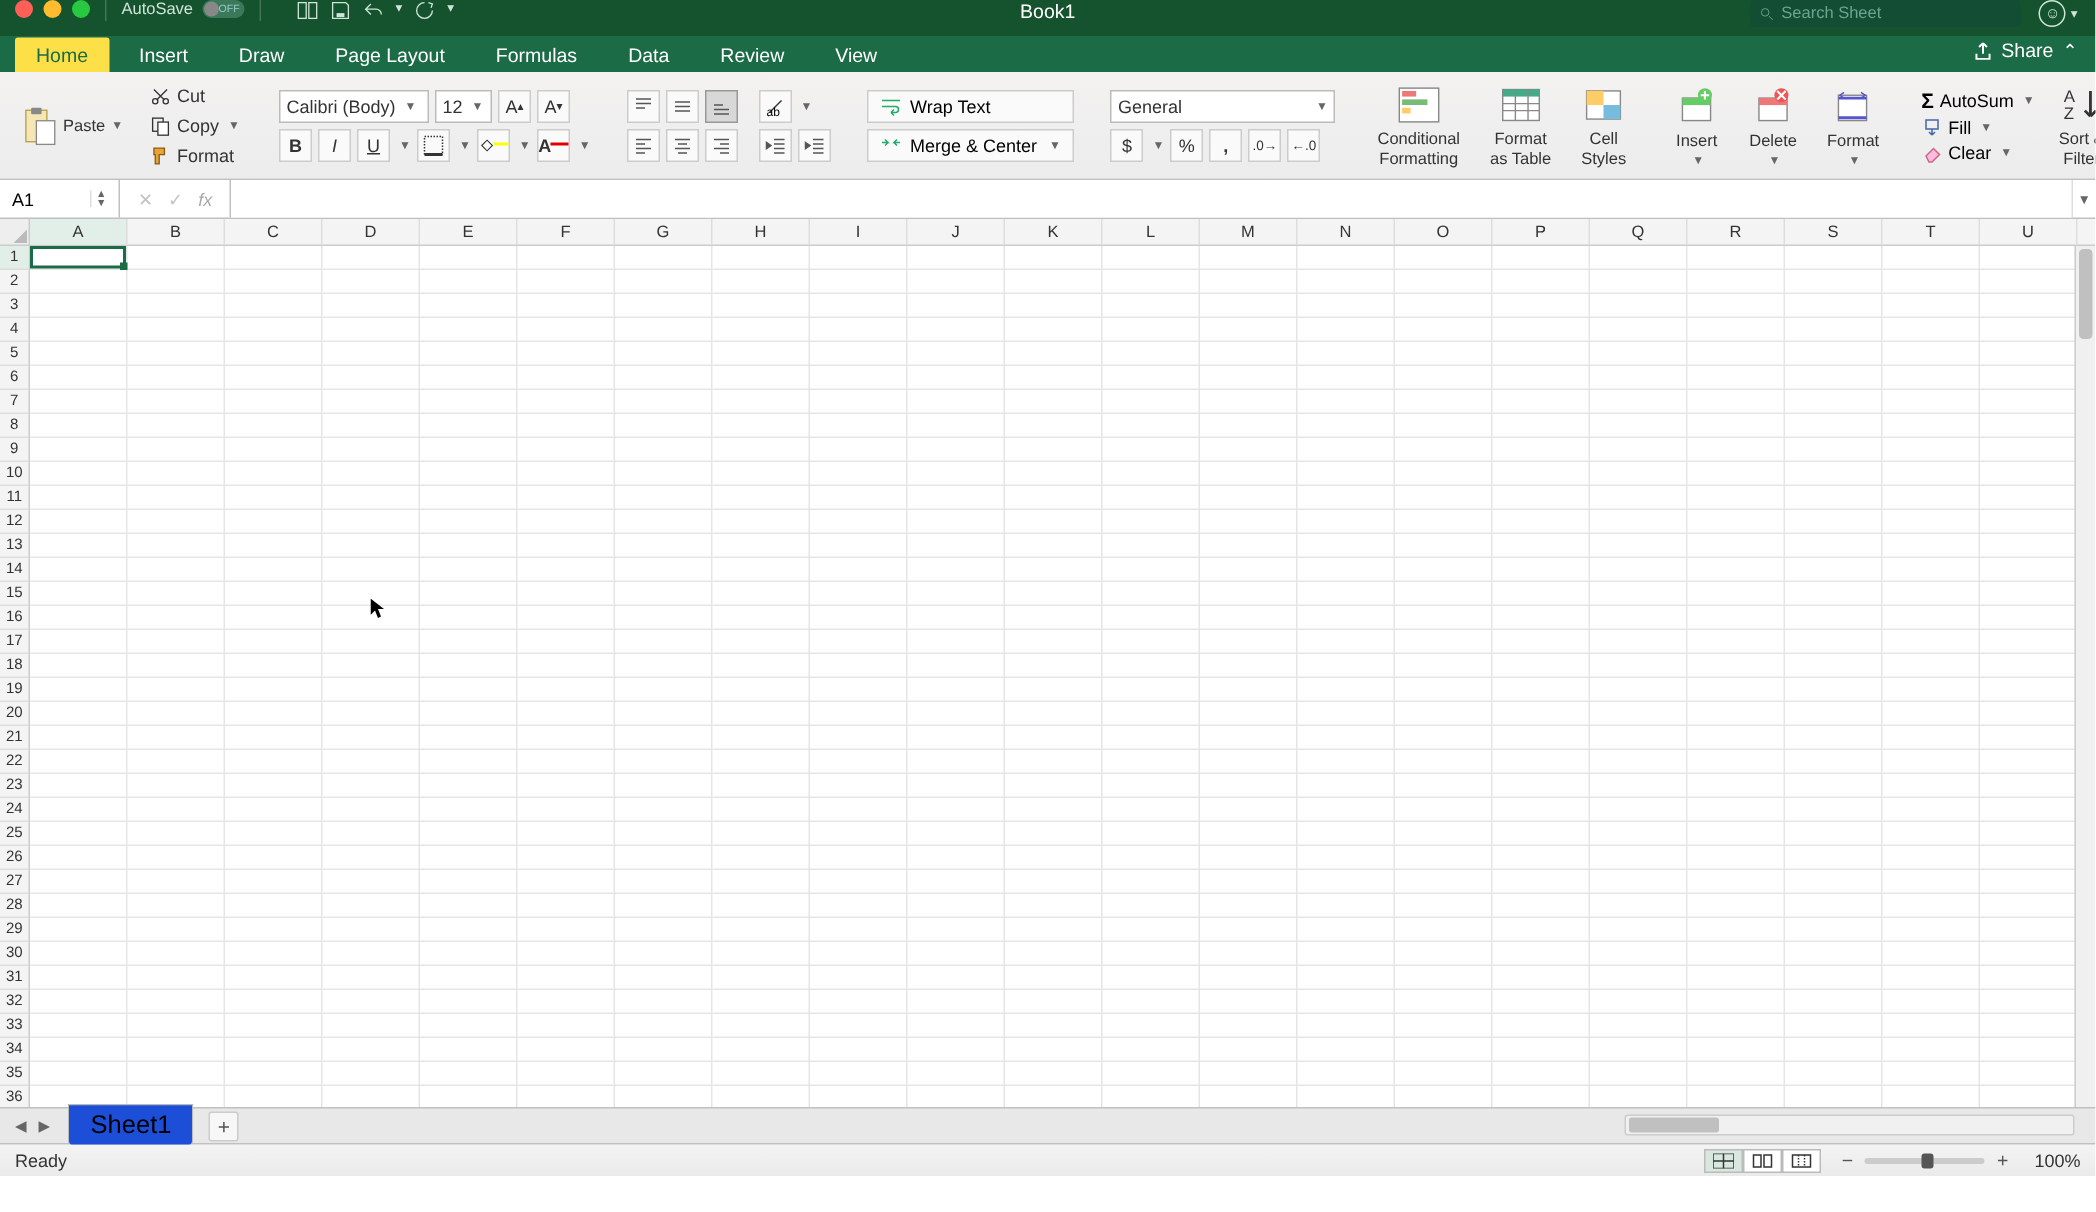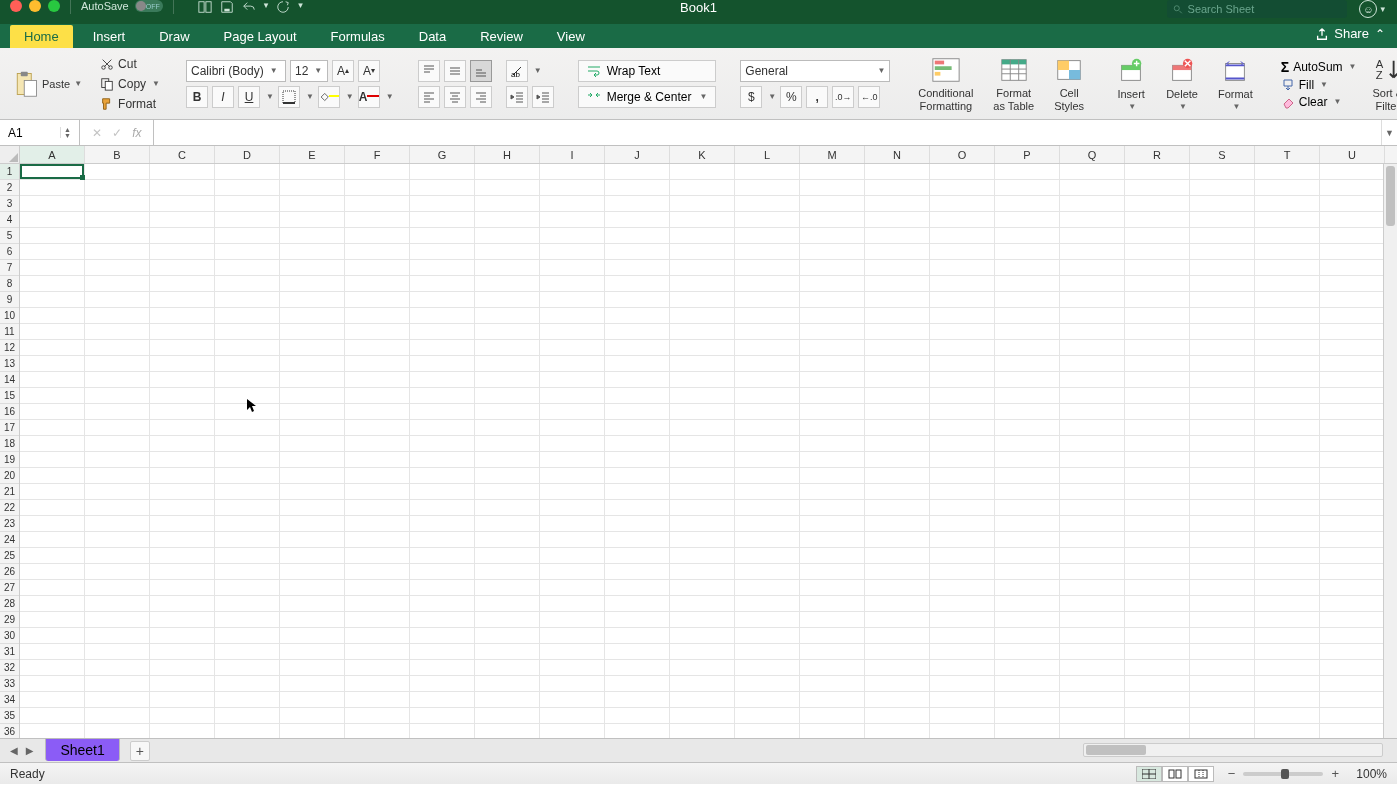--- a/index.html
+++ b/index.html
@@ -156,21 +156,21 @@
 .sheetbar {
   height:24px;
   background:#e8e8e8;
   border-top:1px solid #c0c0c0;
   display:flex;
   align-items:center;
   padding-left:6px;
   position:relative;
 }
 .navtri { font-size:10px; color:#666; padding:0 4px; cursor:pointer;}
-.sheet-tab { background:#8b5cf6; border:1px solid #bbb; border-bottom:0; padding:3px 14px; font-size:14px; margin-left:8px; border-radius:0 0 3px 3px; transform:translateY(-1px);}
+.sheet-tab { background:#1d4ed8; border:1px solid #bbb; border-bottom:0; padding:3px 14px; font-size:17px; margin-left:8px; border-radius:0 0 3px 3px; transform:translateY(-1px);}
 .addsheet { width:20px; height:20px; display:flex; align-items:center; justify-content:center; font-size:14px; color:#555; margin-left:10px; border:1px solid #ccc; border-radius:2px; background:#f7f7f7;}
 .hscroll { position:absolute; right:14px; top:4px; width:300px; height:14px; background:#f0f0f0; border:1px solid #ccc; border-radius:2px;}
 .hscroll .thumb { position:absolute; left:2px; top:1px; width:60px; height:10px; background:#c0c0c0; border-radius:2px; }
 
 
 .statusbar {
   height:22px;
   background:linear-gradient(#f4f4f4,#eaeaea);
   border-top:1px solid #c0c0c0;
   display:flex;

